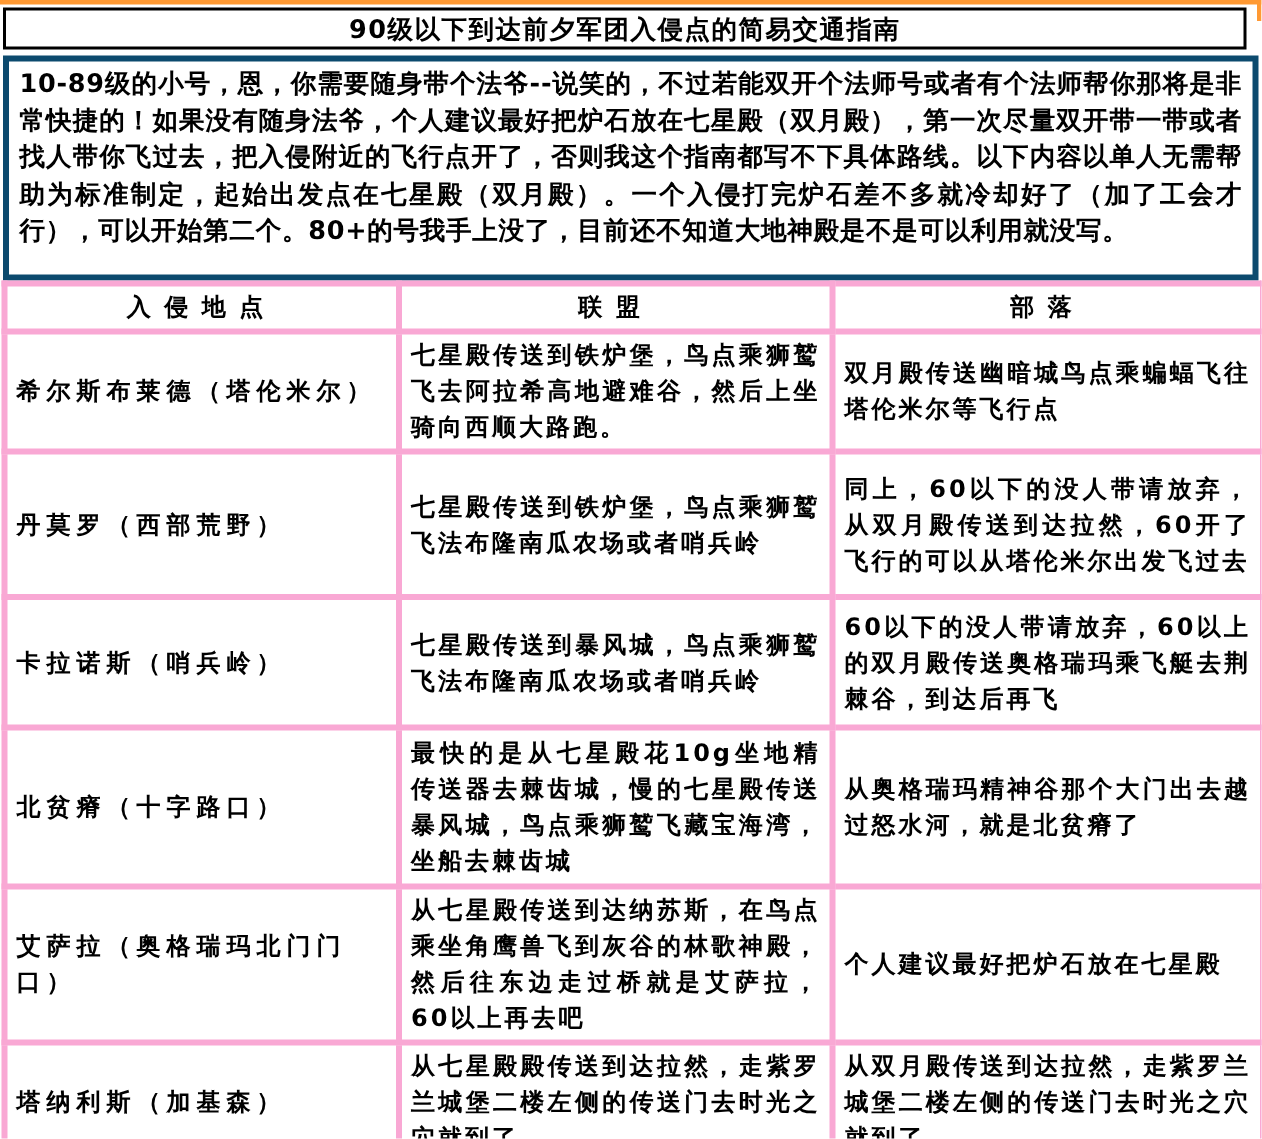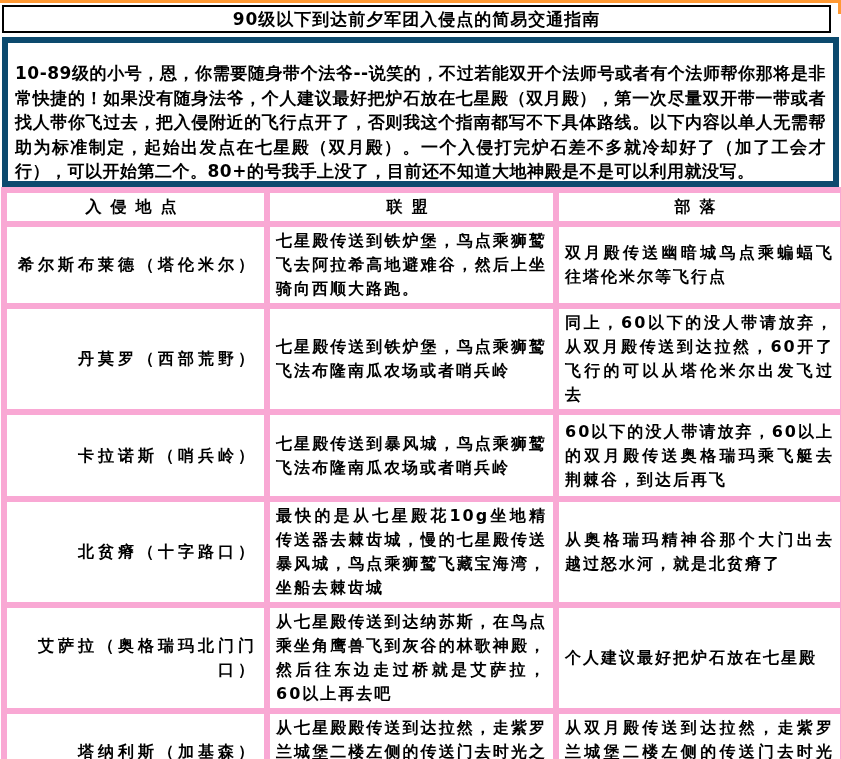--- a/index.html
+++ b/index.html
@@ -40,55 +40,55 @@
     height: 28px;
     display: flex;
     align-items: center;
     justify-content: center;
     font-size: 17px;
     letter-spacing: 1px;
     text-align: center;
   }
   .intro-box {
     margin: 0 2px 0 2px;
-    border: 6px solid #0c4a6e;
-    padding: 18px 7px 4px 7px;
+    border: 4px solid #0c4a6e;
+    padding: 3px 7px 4px 7px;
     height: 150px;
     overflow: hidden;
   }
   .intro-box p {
     margin: 0;
     font-size: 17px;
     line-height: 24.5px;
     text-align: justify;
     text-justify: inter-character;
     letter-spacing: 0.5px;
   }
   table.guide {
     width: 839px;
     margin-left: 1px;
     border-collapse: collapse;
     table-layout: fixed;
   }
   table.guide th, table.guide td {
-    border: 6px solid #f9a8d4;
+    border: 4px solid #f9a8d4;
     font-size: 16px;
     line-height: 24px;
     padding: 2px 6px;
     vertical-align: middle;
     overflow: hidden;
   }
   table.guide th {
     text-align: center;
     letter-spacing: 9px;
     height: 30px;
     font-size: 16px;
   }
   td.cell-location {
-    text-align: right;
+    text-align: left;
     letter-spacing: 4px;
     padding-left: 8px;
   }
   td.cell-route {
     text-align: justify;
     text-justify: inter-character;
     letter-spacing: 2px;
   }
   tbody tr.r0 { height: 71px; }
   tbody tr.r1 { height: 97px; }

